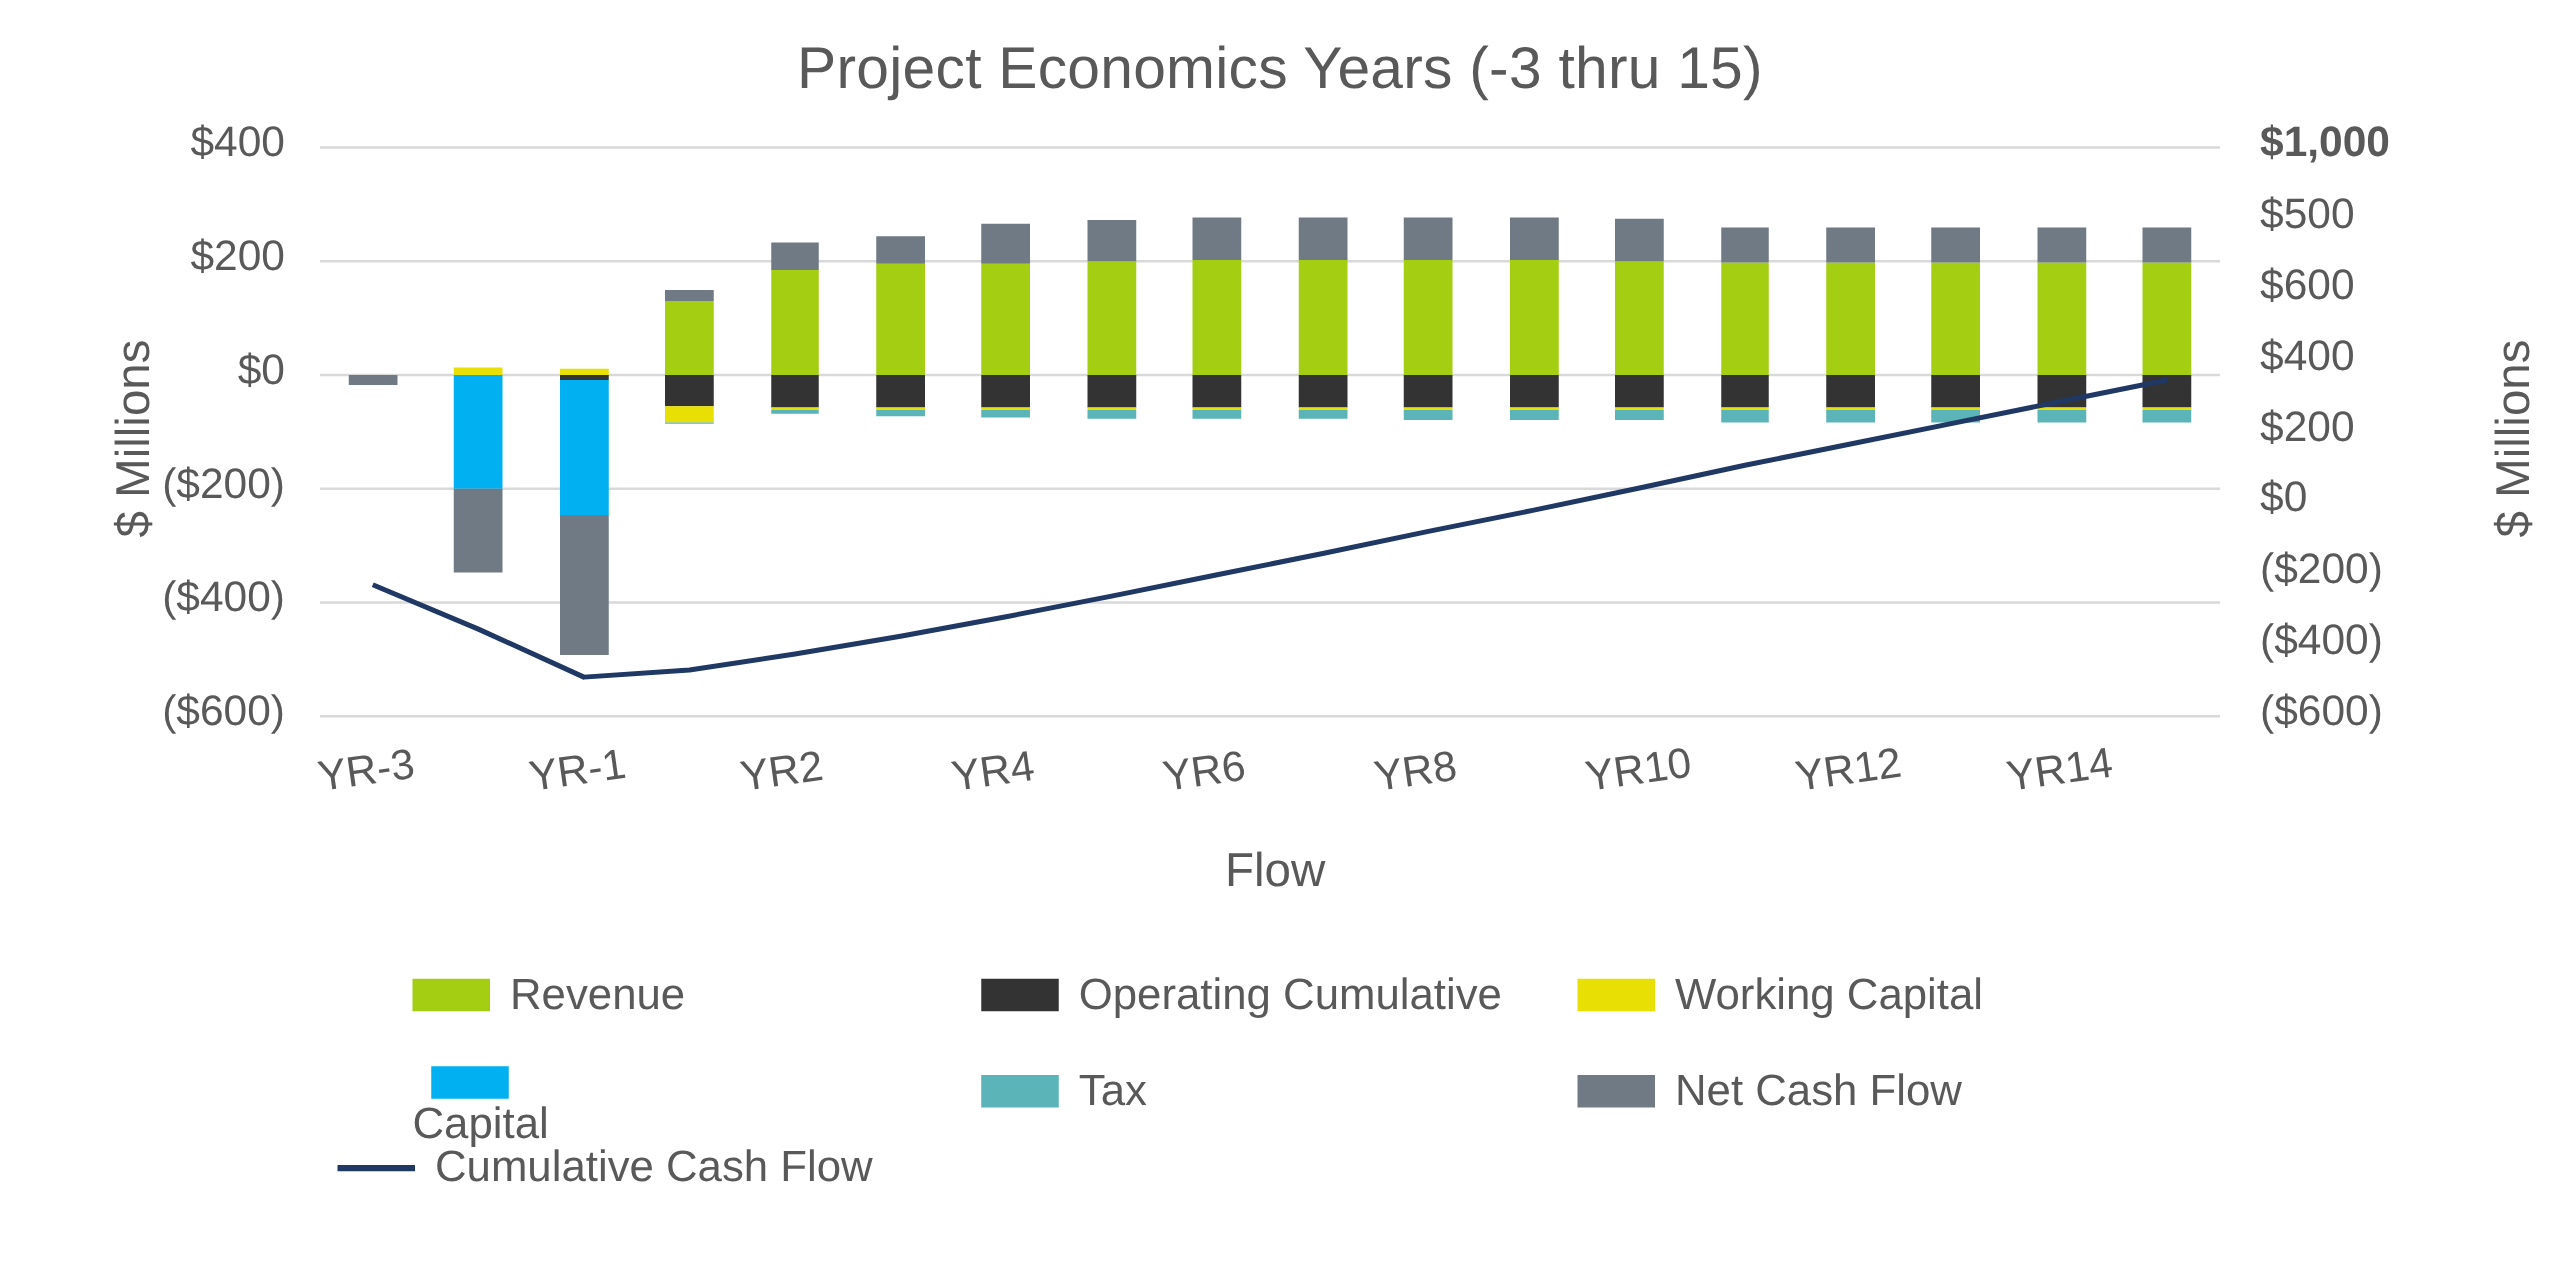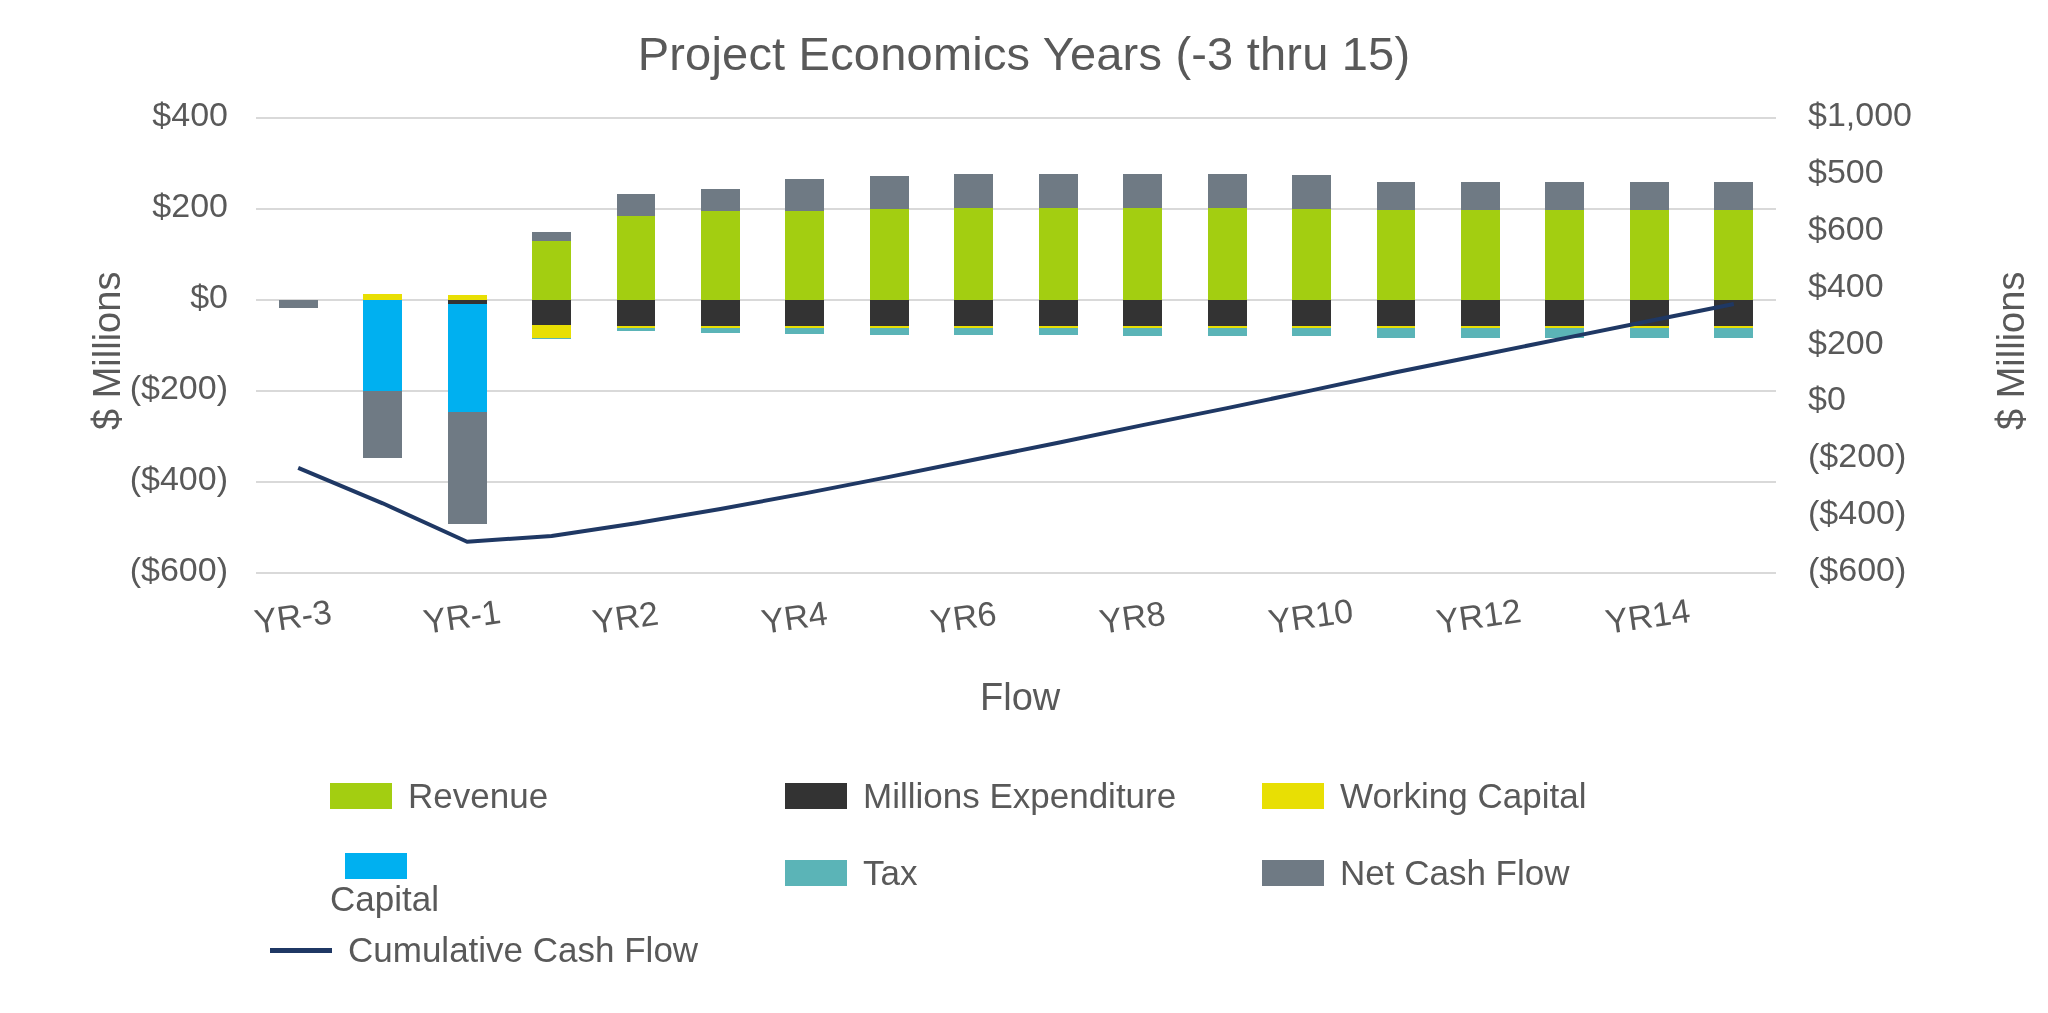--- a/index.html
+++ b/index.html
@@ -58,21 +58,21 @@
   <div class="axis-left-ticks" id="left-ticks">
       <div class="ytick" style="left: 0px; width: 228px; text-align: right; top: 95px;">$400</div>
       <div class="ytick" style="left: 0px; width: 228px; text-align: right; top: 186px;">$200</div>
       <div class="ytick" style="left: 0px; width: 228px; text-align: right; top: 277px;">$0</div>
       <div class="ytick" style="left: 0px; width: 228px; text-align: right; top: 368px;">($200)</div>
       <div class="ytick" style="left: 0px; width: 228px; text-align: right; top: 459px;">($400)</div>
       <div class="ytick" style="left: 0px; width: 228px; text-align: right; top: 550px;">($600)</div>
     </div>
 
   <div class="axis-right-ticks" id="right-ticks">
-      <div class="ytick" style="left: 1808px; text-align: right; top: 95px;">$1,000</div>
+      <div class="ytick" style="left: 1808px; text-align: right; top: 95px; font-weight: bold;">$1,000</div>
       <div class="ytick" style="left: 1808px; text-align: left; top: 151.875px;">$500</div>
       <div class="ytick" style="left: 1808px; text-align: right; top: 208.75px;">$600</div>
       <div class="ytick" style="left: 1808px; text-align: left; top: 265.625px;">$400</div>
       <div class="ytick" style="left: 1808px; text-align: left; top: 322.5px;">$200</div>
       <div class="ytick" style="left: 1808px; text-align: left; top: 379.375px;">$0</div>
       <div class="ytick" style="left: 1808px; text-align: left; top: 436.25px;">($200)</div>
       <div class="ytick" style="left: 1808px; text-align: left; top: 493.125px;">($400)</div>
       <div class="ytick" style="left: 1808px; text-align: left; top: 550px;">($600)</div>
     </div>
 
@@ -226,42 +226,42 @@
     </div>
 
   <div class="legend">
     <div class="legend-row">
       <div class="legend-item" style="left:0px;top:0;">
         <span class="swatch" id="sw0" style="background: rgb(163, 206, 17);"></span>
         <span class="legend-label">Revenue</span>
       </div>
       <div class="legend-item" style="left:455px;top:0;">
         <span class="swatch" id="sw1" style="background: rgb(51, 51, 51);"></span>
-        <span class="legend-label">Millions Expenditure</span>
+        <span class="legend-label">Operating Cumulative</span>
       </div>
       <div class="legend-item" style="left:932px;top:0;">
         <span class="swatch" id="sw2" style="background: rgb(232, 223, 4);"></span>
         <span class="legend-label">Working Capital</span>
       </div>
     </div>
     <div class="legend-row" style="margin-top:20px;">
       <div class="legend-item" style="left:0px;top:0;flex-direction:column;">
         <span class="swatch" id="sw3" style="background: rgb(0, 176, 240);"></span>
         <span class="legend-label">Capital</span>
       </div>
       <div class="legend-item" style="left:455px;top:0;justify-content:center;">
         <span class="swatch" id="sw4" style="background: rgb(91, 180, 183);"></span>
         <span class="legend-label">Tax</span>
       </div>
       <div class="legend-item" style="left:932px;top:0;">
         <span class="swatch" id="sw5" style="background: rgb(111, 122, 132);"></span>
         <span class="legend-label">Net Cash Flow</span>
       </div>
     </div>
-    <div class="legend-row" style="margin-top:20px;">
+    <div class="legend-row" style="margin-top:4px;">
       <div class="legend-item" style="left:-60px;top:0;">
         <span class="swatch line-swatch" id="sw6" style="border-top-color: rgb(31, 56, 100);"></span>
         <span class="legend-label">Cumulative Cash Flow</span>
       </div>
     </div>
   </div>
 
 </div>
 
 </body></html>

